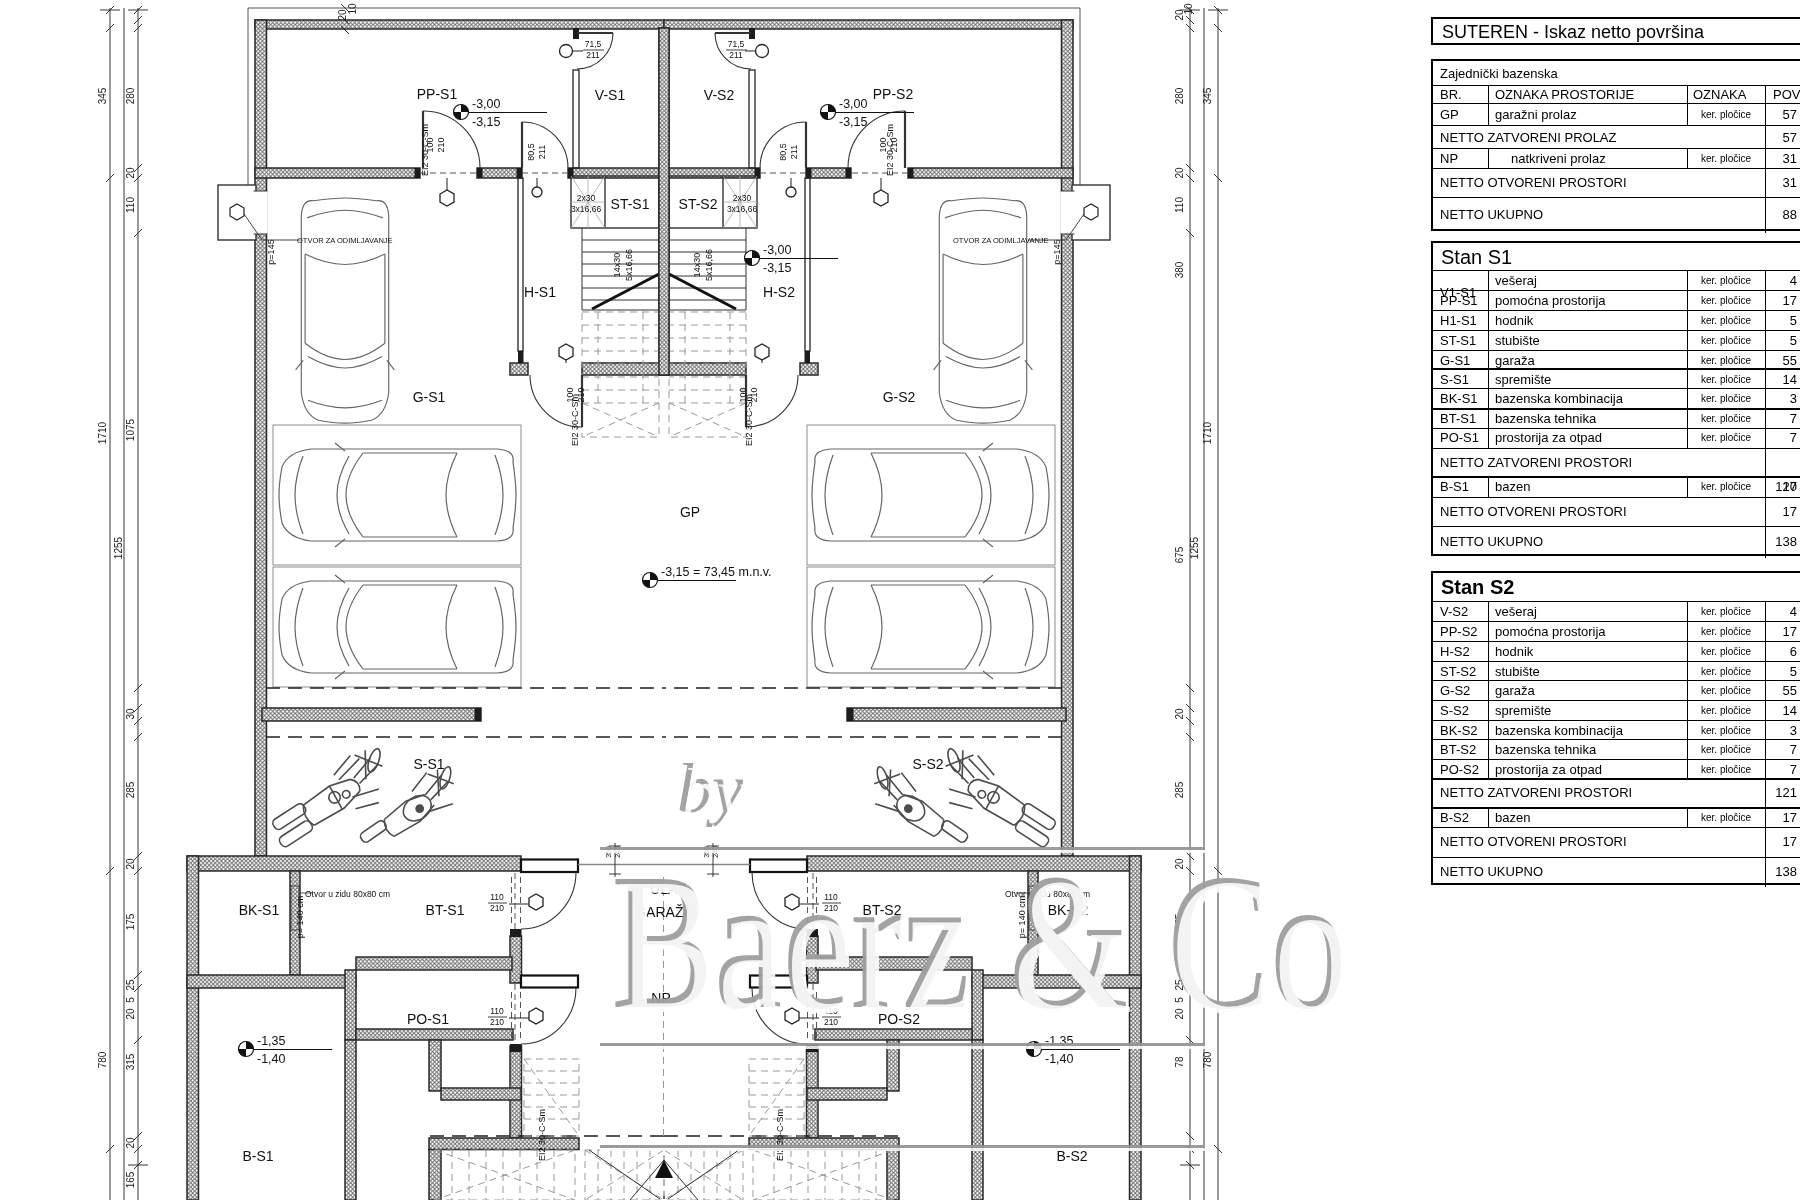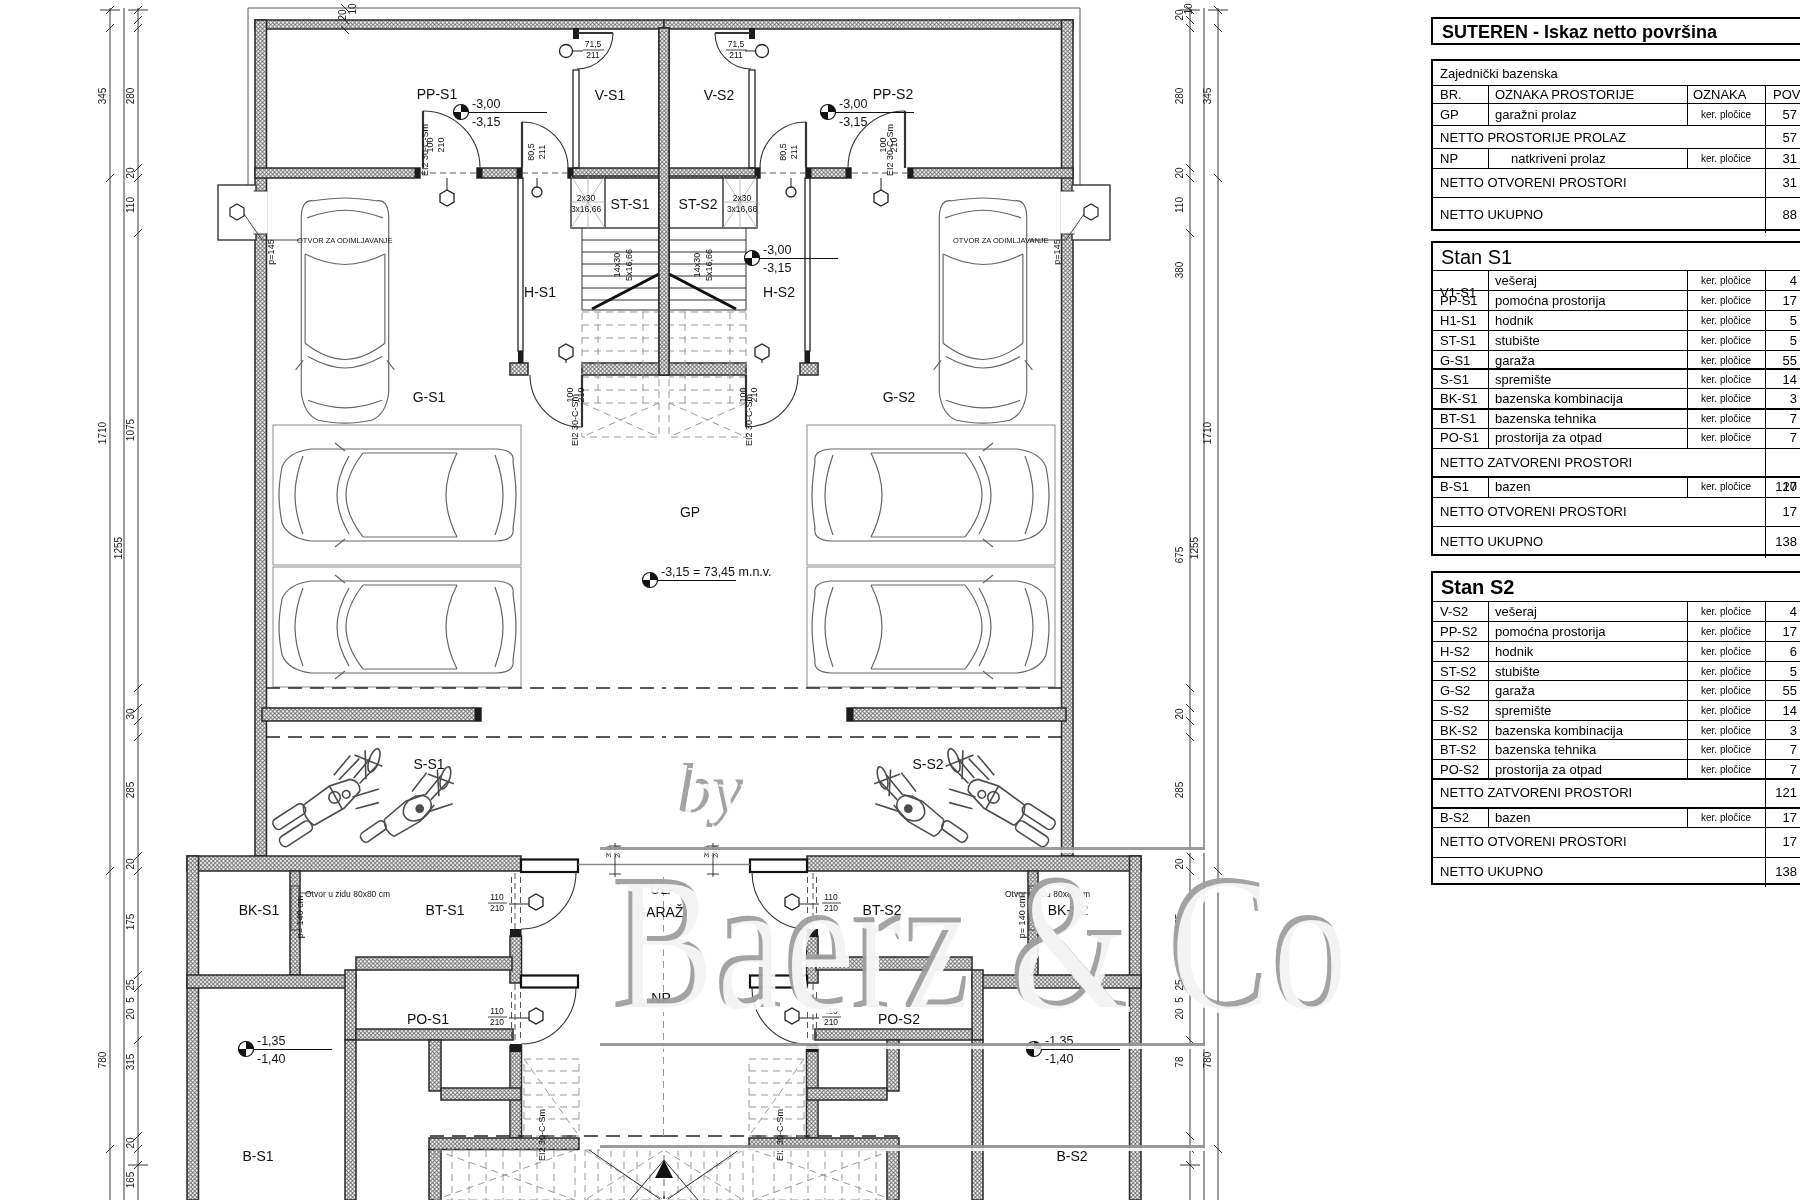--- a/index.html
+++ b/index.html
@@ -397,21 +397,21 @@
     <text x="-548" y="1198">1255</text>
     <text x="-1060" y="1211">780</text>
   </g>
 
   <path d="M664,1160 L655,1178 L673,1178 Z" fill="#111"></path>
   <path d="M664,1160 L630,1200 M664,1160 L698,1200" stroke="#333" stroke-width="1" fill="none"></path>
 </g>
 </svg>
 
 <div class="tbl" style="left:1431px;top:17px;width:379px;height:28px;">
-  <div class="cell" style="left:9px;top:0;height:24px;line-height:26px;font-size:18px;font-weight:bold;">SUTEREN - Iskaz netto površina</div>
+  <div class="cell" style="left:9px;top:0;height:24px;line-height:26px;font-size:18px;font-weight:normal;">SUTEREN - Iskaz netto površina</div>
 </div>
 
 <div class="tbl" style="left:1431px;top:59px;width:379px;height:172px;font-size:13px;">
   <div class="hline" style="left:0;top:23.5px;width:379px;height:1.5px;"></div>
   <div class="hline" style="left:0;top:41.5px;width:379px;height:1.5px;"></div>
   <div class="hline" style="left:0;top:63.5px;width:379px;height:1.5px;"></div>
   <div class="hline" style="left:0;top:86.5px;width:379px;height:1.5px;"></div>
   <div class="hline" style="left:0;top:106.5px;width:379px;height:1.5px;"></div>
   <div class="hline" style="left:0;top:135.5px;width:379px;height:1.5px;"></div>
   <div class="vline" style="left:54.5px;top:25px;height:40px;width:1.5px;"></div>
@@ -421,21 +421,21 @@
   <div class="vline" style="left:331.5px;top:25px;height:147px;width:1.5px;"></div>
   <div class="cell" style="left:7px;top:0;height:25px;line-height:25px;">Zajednički bazenska</div>
   <div class="cell" style="left:7px;top:25px;height:18px;line-height:18px;">BR.</div>
   <div class="cell" style="left:62px;top:25px;height:18px;line-height:18px;">OZNAKA PROSTORIJE</div>
   <div class="cell" style="left:260px;top:25px;height:18px;line-height:18px;">OZNAKA</div>
   <div class="cell" style="left:340px;top:25px;height:18px;line-height:18px;">POVRŠINA</div>
   <div class="cell" style="left:7px;top:43px;height:22px;line-height:22px;">GP</div>
   <div class="cell" style="left:62px;top:43px;height:22px;line-height:22px;">garažni prolaz</div>
   <div class="cell" style="left:254px;top:43px;width:78px;height:22px;line-height:22px;font-size:10px;text-align:center;">ker. pločice</div>
   <div class="cell" style="right:11px;top:43px;height:22px;line-height:22px;">57</div>
-  <div class="cell" style="left:7px;top:65px;height:23px;line-height:23px;">NETTO PROSTORIJE PROLAZ</div>
+  <div class="cell" style="left:7px;top:65px;height:23px;line-height:23px;">NETTO ZATVORENI PROLAZ</div>
   <div class="cell" style="right:11px;top:65px;height:23px;line-height:23px;">57</div>
   <div class="cell" style="left:7px;top:88px;height:20px;line-height:20px;">NP</div>
   <div class="cell" style="left:78px;top:88px;height:20px;line-height:20px;">natkriveni prolaz</div>
   <div class="cell" style="left:254px;top:88px;width:78px;height:20px;line-height:20px;font-size:10px;text-align:center;">ker. pločice</div>
   <div class="cell" style="right:11px;top:88px;height:20px;line-height:20px;">31</div>
   <div class="cell" style="left:7px;top:108px;height:28px;line-height:28px;">NETTO OTVORENI PROSTORI</div>
   <div class="cell" style="right:11px;top:108px;height:28px;line-height:28px;">31</div>
   <div class="cell" style="left:7px;top:136px;height:35px;line-height:35px;">NETTO UKUPNO</div>
   <div class="cell" style="right:11px;top:136px;height:35px;line-height:35px;">88</div>
 </div>

